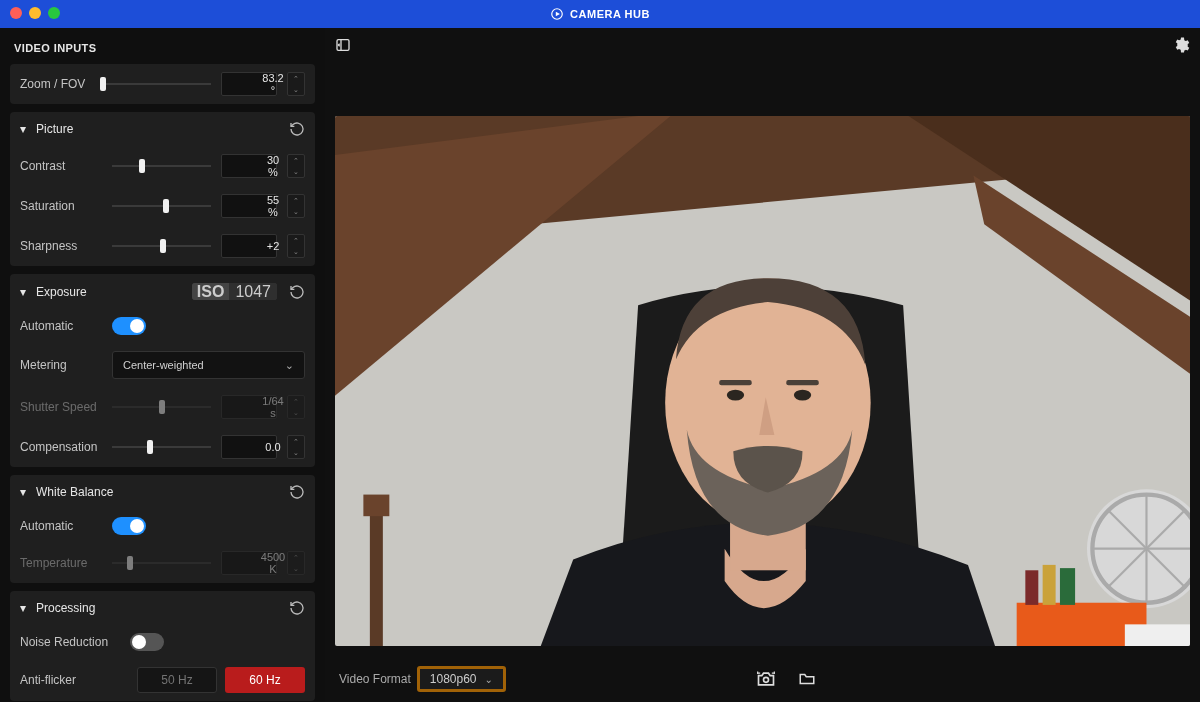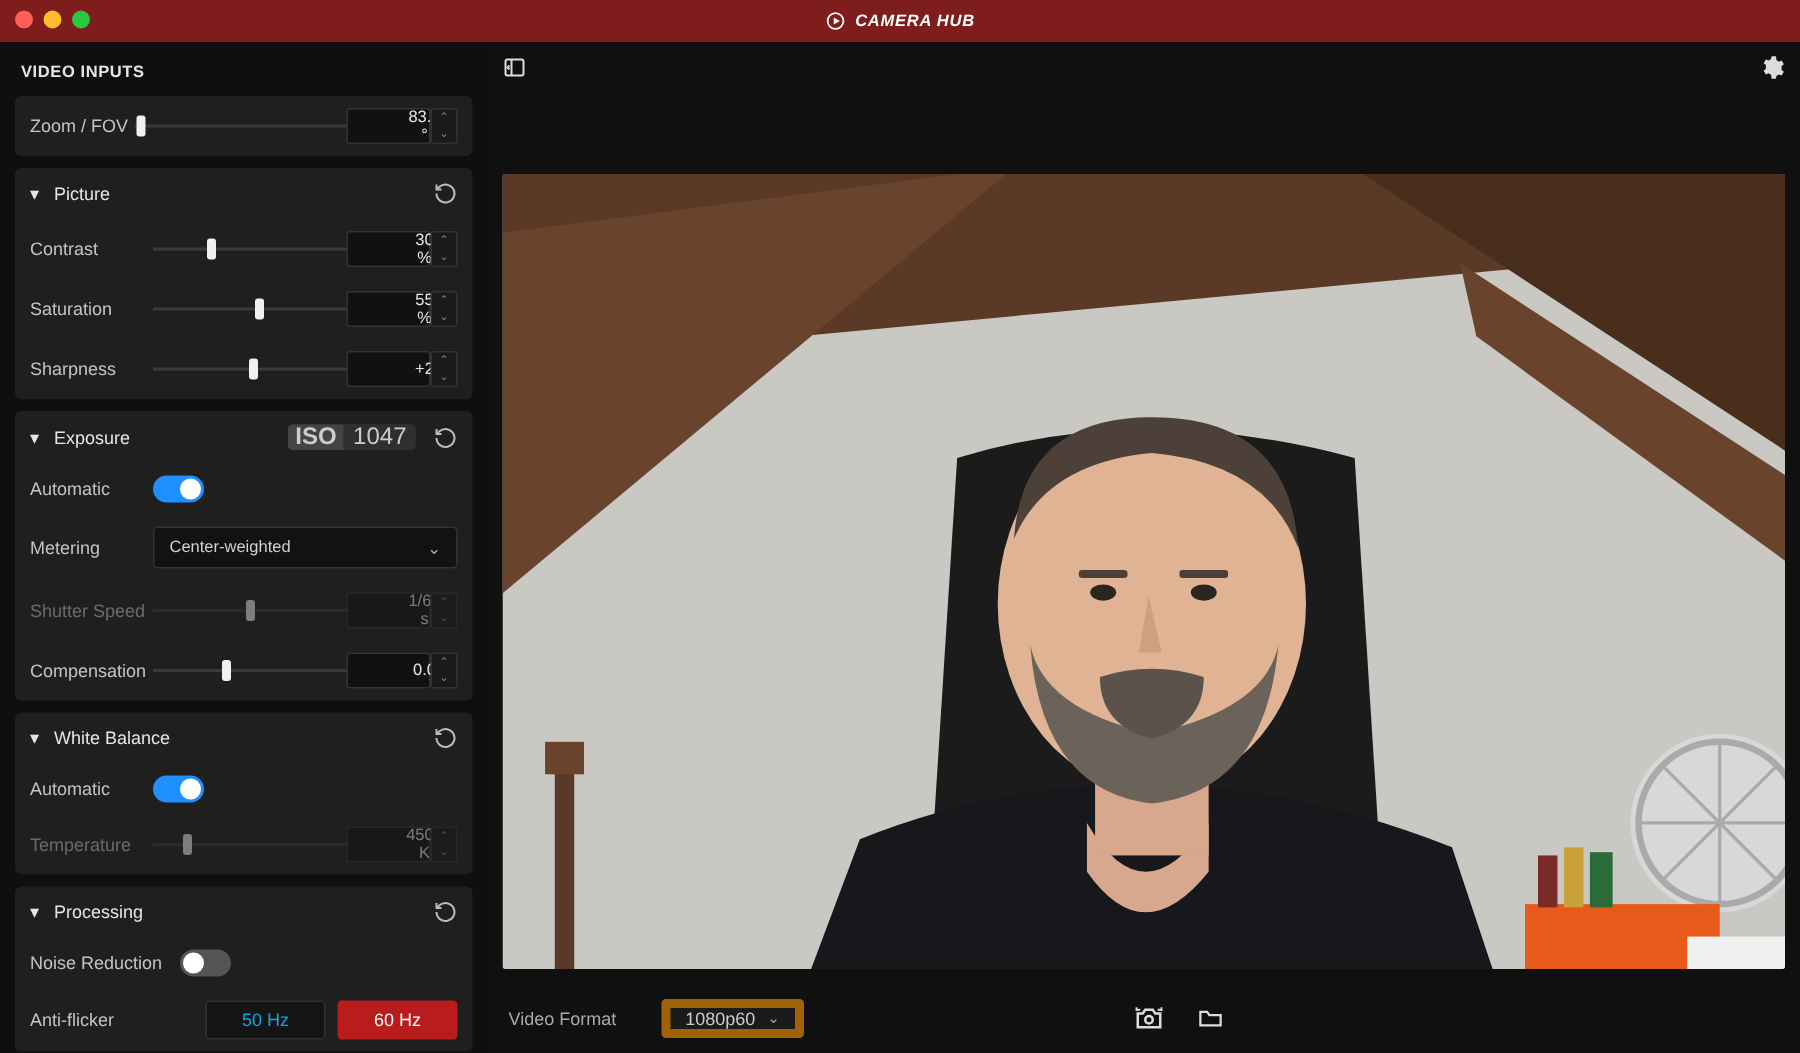--- a/index.html
+++ b/index.html
@@ -1,37 +1,37 @@
 <!DOCTYPE html>
 <html><head>
 <meta charset="utf-8">
 <style>
   * { box-sizing: border-box; margin: 0; padding: 0; font-family: -apple-system, "Helvetica Neue", Arial, sans-serif; }
   body { width: 1200px; height: 702px; background: #0f0f0f; color: #d0d0d0; overflow: hidden; font-size: 12px; }
-  .titlebar { height: 28px; background: #7f1d1d; display: flex; justify-content: center; position: relative; font-style: italic; }
+  .titlebar { height: 28px; background: #1d4ed8; display: flex; justify-content: center; position: relative; }
   .traffic { position: absolute; left: 10px; top: 7px; display: flex; gap: 7px; }
   .traffic span { width: 12px; height: 12px; border-radius: 50%; display: block; }
   .t-close { background: #ff5f57; } .t-min { background: #febc2e; } .t-max { background: #28c840; }
   .title-center { display: flex; align-items: center; gap: 6px; font-weight: 700; font-size: 11px; letter-spacing: 0.5px; color:#fff;}
   .logo-ico svg { display:block; }
 
   .body-area { display: flex; height: 674px; }
   .sidebar { width: 325px; background: #0f0f0f; padding: 8px 10px 4px 10px; display:flex; flex-direction:column; gap: 8px; }
   .side-header { font-weight: 700; font-size: 11px; letter-spacing: 0.4px; color:#e6e6e6; padding: 6px 4px 2px 4px;}
   .panel { background: #1f1f1f; border-radius: 4px; }
   .section-head { display:flex; align-items:center; padding: 9px 10px; font-size:12px; color:#e6e6e6; gap:6px; }
   .section-head .chev { width:10px; display:flex;}
   .section-head .spacer { flex:1; }
   .reset-ico, .iso-badge { display:flex; align-items:center; }
   .iso-badge { background:#3a3a3a; color:#ccc; border-radius:3px; font-size:16px; height:17px; overflow:hidden; margin-right:6px;}
   .iso-badge span:first-child{ padding:1px 5px; background:#444; font-weight:600;}
   .iso-badge span:last-child{ padding:1px 6px; background:#2f2f2f;}
   .reset-ico svg { display:block; }
 
-  .row { display:flex; align-items:center; padding: 8px 10px; }
+  .row { display:flex; align-items:center; padding: 8px 10px; gap:10px; }
   .row.disabled { opacity: 0.45; }
   .row-label { width: 82px; font-size: 12px; color:#c4c4c4; }
   .zoom-label { width: 70px; }
   .slider-wrap { flex:1; display:flex; align-items:center; }
   .slider { position:relative; height:20px; width:100%; }
   .slider .track { position:absolute; left:0; right:0; top:9px; height:2px; background:#3a3a3a; }
   .slider .thumb { position:absolute; top:3px; width:6px; height:14px; background:#f0f0f0; border-radius:2px; transform:translateX(-50%); }
   .valbox { width:56px; height:24px; background:#111; border:1px solid #333; color:#e6e6e6; text-align:center; font-size:11px; border-radius:2px; display:flex; align-items:center; justify-content:center;padding-left:48px; }
   .stepper { width:18px; height:24px; background:#1a1a1a; border:1px solid #333; border-radius:2px; display:flex; flex-direction:column; justify-content:space-around; align-items:center; }
   .stepper div { font-size:7px; color:#888; line-height:1; }
@@ -41,35 +41,35 @@
   .toggle.off { background:#555; }
   .toggle .knob { width:14px; height:14px; border-radius:50%; background:#fff; position:absolute; top:2px; }
   .toggle.on .knob { right:2px; }
   .toggle.off .knob { left:2px; }
 
   .select { flex:1; height:28px; background:#121212; border:1px solid #333; border-radius:3px; display:flex; align-items:center; padding:0 10px; justify-content:space-between; font-size:11px;}
   .select .arrow { color:#aaa; }
 
   .seg { display:flex; gap:8px; flex:1; justify-content:flex-end; }
   .seg-btn { width:80px; height:26px; display:flex; align-items:center; justify-content:center; border-radius:3px; font-size:12px;}
-  .seg-btn.inactive { background:#151515; border:1px solid #333; color:#0ea5e9; }
+  .seg-btn.inactive { background:#151515; border:1px solid #333; color:#737373; }
   .seg-btn.active { background:#b91c1c; color:#fff; }
 
   .main { flex:1; background:#101010; display:flex; flex-direction:column; position:relative; }
   .main-top { height: 34px; display:flex; align-items:center; justify-content:space-between; padding:0 10px; }
   .top-left, .top-right { display:flex; align-items:center; gap:10px; }
   .icon-btn svg { display:block; }
   .icon-btn { color:#ddd; }
 
   .preview { margin: 54px 10px 10px 10px; flex:1; border-radius:2px; overflow:hidden; position:relative; background:#222; }
   .preview svg { width:100%; height:100%; display:block; }
 
-  .main-bottom { height: 46px; display:flex; align-items:center; padding: 0 14px; gap: 30px; color:#ccc; }
+  .main-bottom { height: 46px; display:flex; align-items:center; padding: 0 14px; gap: 6px; color:#ccc; }
   .fmt-label { font-size:12px; color:#aaa; }
-  .fmt-select { height:26px; background:#1b1b1b; border:6px solid #a16207; border-radius:3px; display:flex; align-items:center; padding:0 10px; gap:8px; font-size:12px;}
+  .fmt-select { height:26px; background:#1b1b1b; border:3px solid #a16207; border-radius:3px; display:flex; align-items:center; padding:0 10px; gap:8px; font-size:12px;}
   .bot-spacer { flex:1; }
   .bot-icons { display:flex; gap:22px; align-items:center; margin-right: 370px;}
   .bot-icons svg { display:block; }
 </style>
 </head>
 <body>
 
 <div class="titlebar">
   <div class="traffic">
     <span class="t-close"></span>

